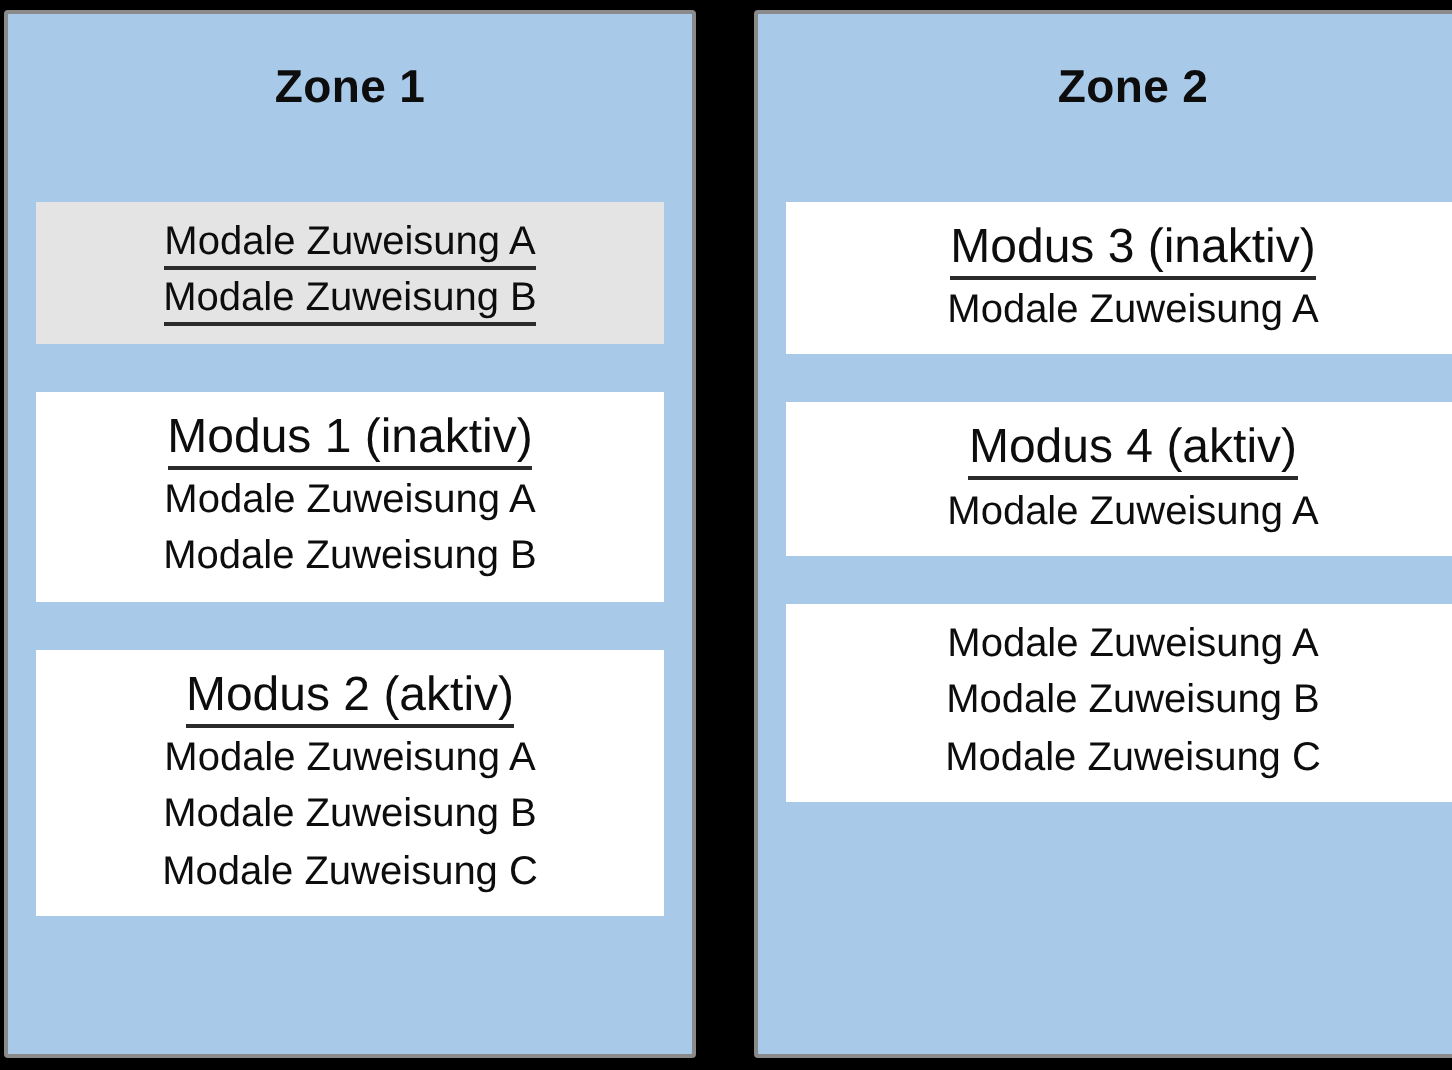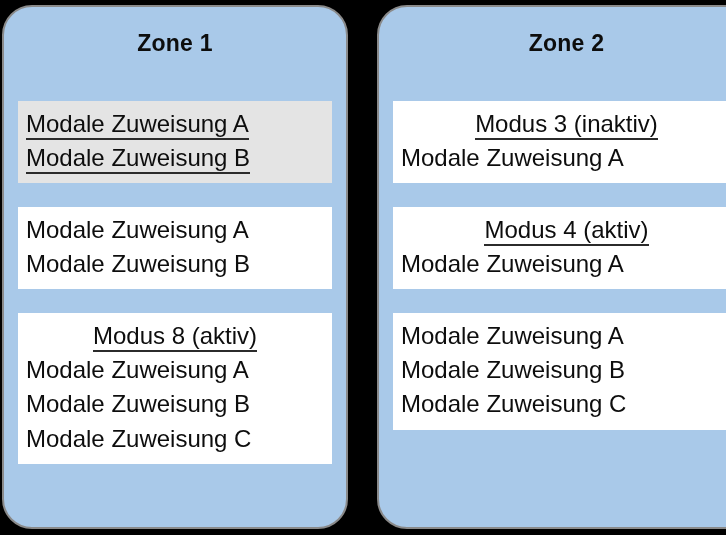--- a/index.html
+++ b/index.html
@@ -20,21 +20,21 @@
     height: 535px;
     background: #000000;
   }
 
   .zone {
     position: absolute;
     top: 5px;
     height: 524px;
     background: #a9c9e9;
     border: 2px solid #8a8a8a;
-    border-radius: 30px;
+    border-radius: 2px;
     box-sizing: border-box;
     padding: 0;
   }
 
   #zone-1 { left: 2px;   width: 346px; }
   #zone-2 { left: 377px; width: 379px; }
 
   .zone-title {
     text-align: center;
     font-size: 23px;
@@ -70,21 +70,22 @@
     color: #0d0d0d;
     line-height: 1.42;
     white-space: nowrap;
   }
   .mode-header span.hdr-text {
     border-bottom: 2px solid #2b2b2b;
     padding-bottom: 1px;
   }
 
   .assignment {
-    font-size: 24px;
+    text-align: center;
+    font-size: 20px;
     color: #0d0d0d;
     line-height: 1.42;
     white-space: nowrap;
   }
 
   .assignment.underlined span.asg-text {
     border-bottom: 2px solid #2b2b2b;
     padding-bottom: 1px;
   }
 </style>
@@ -94,25 +95,26 @@
 <div id="diagram">
 
   <div class="zone" id="zone-1">
     <div class="zone-title">Zone 1</div>
     <div class="mode-stack">
         <div class="mode-box unassigned">
           <div class="assignment underlined"><span class="asg-text">Modale Zuweisung A</span></div>
           <div class="assignment underlined"><span class="asg-text">Modale Zuweisung B</span></div>
         </div>
         <div class="mode-box inactive">
+          <div class="mode-header"><span class="hdr-text">Modus 1 (inaktiv)</span></div>
           <div class="assignment"><span class="asg-text">Modale Zuweisung A</span></div>
           <div class="assignment"><span class="asg-text">Modale Zuweisung B</span></div>
         </div>
         <div class="mode-box active">
-          <div class="mode-header"><span class="hdr-text">Modus 8 (aktiv)</span></div>
+          <div class="mode-header"><span class="hdr-text">Modus 2 (aktiv)</span></div>
           <div class="assignment"><span class="asg-text">Modale Zuweisung A</span></div>
           <div class="assignment"><span class="asg-text">Modale Zuweisung B</span></div>
           <div class="assignment"><span class="asg-text">Modale Zuweisung C</span></div>
         </div>
       </div>
   </div>
 
   <div class="zone" id="zone-2">
     <div class="zone-title">Zone 2</div>
     <div class="mode-stack">

